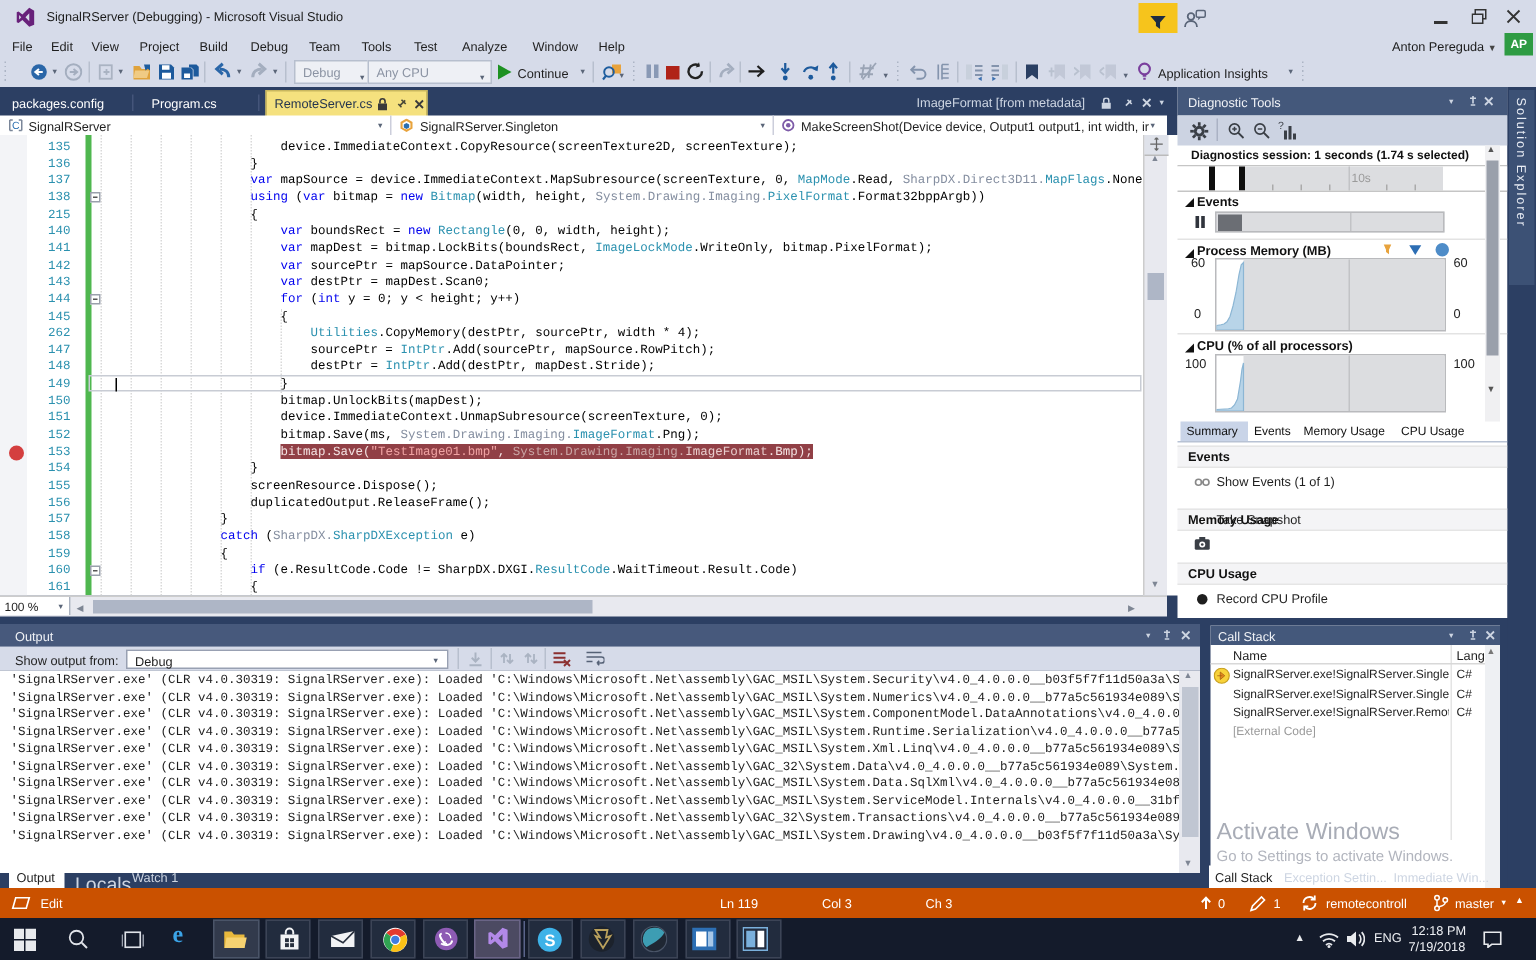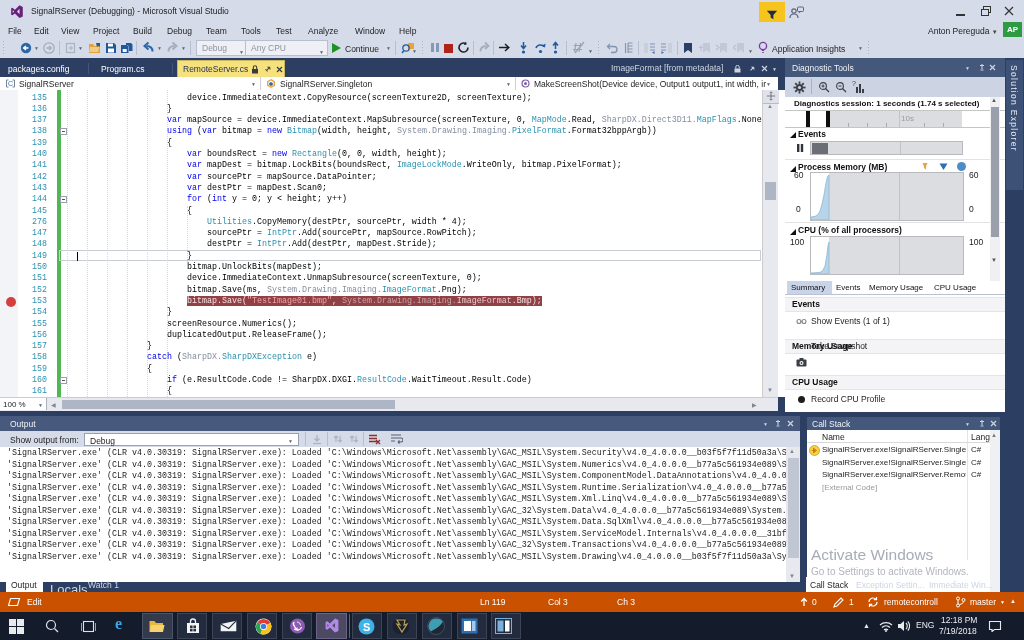--- a/index.html
+++ b/index.html
@@ -286,54 +286,54 @@
     <div class="abs" style="left:59px;top:160.2px;width:702px;height:11.3px;border:1px solid #c8ccd4;box-sizing:border-box;"></div>
     <div class="abs" style="left:77px;top:161.7px;width:1px;height:9px;background:#000;"></div>
     <div class="ln" style="top:2.5px">135</div>
     <div class="cl" style="top:2.5px">                        device.ImmediateContext.CopyResource(screenTexture2D, screenTexture);</div>
     <div class="ln" style="top:13.8px">136</div>
     <div class="cl" style="top:13.8px">                    }</div>
     <div class="ln" style="top:25.1px">137</div>
     <div class="cl" style="top:25.1px">                    <span class="kw">var</span> mapSource = device.ImmediateContext.MapSubresource(screenTexture, 0, <span class="ty">MapMode</span>.Read, <span class="ns">SharpDX.Direct3D11.</span><span class="ty">MapFlags</span>.None);</div>
     <div class="ln" style="top:36.4px">138</div>
     <div class="cl" style="top:36.4px">                    <span class="kw">using</span> (<span class="kw">var</span> bitmap = <span class="kw">new</span> <span class="ty">Bitmap</span>(width, height, <span class="ns">System.Drawing.Imaging.</span><span class="ty">PixelFormat</span>.Format32bppArgb))</div>
-    <div class="ln" style="top:47.7px">139</div>
+    <div class="ln" style="top:47.7px">215</div>
     <div class="cl" style="top:47.7px">                    {</div>
     <div class="ln" style="top:59.0px">140</div>
     <div class="cl" style="top:59.0px">                        <span class="kw">var</span> boundsRect = <span class="kw">new</span> <span class="ty">Rectangle</span>(0, 0, width, height);</div>
     <div class="ln" style="top:70.3px">141</div>
     <div class="cl" style="top:70.3px">                        <span class="kw">var</span> mapDest = bitmap.LockBits(boundsRect, <span class="ty">ImageLockMode</span>.WriteOnly, bitmap.PixelFormat);</div>
     <div class="ln" style="top:81.6px">142</div>
     <div class="cl" style="top:81.6px">                        <span class="kw">var</span> sourcePtr = mapSource.DataPointer;</div>
     <div class="ln" style="top:92.9px">143</div>
     <div class="cl" style="top:92.9px">                        <span class="kw">var</span> destPtr = mapDest.Scan0;</div>
     <div class="ln" style="top:104.2px">144</div>
     <div class="cl" style="top:104.2px">                        <span class="kw">for</span> (<span class="kw">int</span> y = 0; y &lt; height; y++)</div>
     <div class="ln" style="top:115.5px">145</div>
     <div class="cl" style="top:115.5px">                        {</div>
-    <div class="ln" style="top:126.8px">276</div>
+    <div class="ln" style="top:126.8px">262</div>
     <div class="cl" style="top:126.8px">                            <span class="ty">Utilities</span>.CopyMemory(destPtr, sourcePtr, width * 4);</div>
     <div class="ln" style="top:138.1px">147</div>
     <div class="cl" style="top:138.1px">                            sourcePtr = <span class="ty">IntPtr</span>.Add(sourcePtr, mapSource.RowPitch);</div>
     <div class="ln" style="top:149.4px">148</div>
     <div class="cl" style="top:149.4px">                            destPtr = <span class="ty">IntPtr</span>.Add(destPtr, mapDest.Stride);</div>
     <div class="ln" style="top:160.7px">149</div>
     <div class="cl" style="top:160.7px">                        }</div>
     <div class="ln" style="top:172.0px">150</div>
     <div class="cl" style="top:172.0px">                        bitmap.UnlockBits(mapDest);</div>
     <div class="ln" style="top:183.3px">151</div>
     <div class="cl" style="top:183.3px">                        device.ImmediateContext.UnmapSubresource(screenTexture, 0);</div>
     <div class="ln" style="top:194.6px">152</div>
     <div class="cl" style="top:194.6px">                        bitmap.Save(ms, <span class="ns">System.Drawing.Imaging.</span><span class="ty">ImageFormat</span>.Png);</div>
     <div class="ln" style="top:205.9px">153</div>
     <div class="cl" style="top:205.9px">                        <span style="background:#914046;color:#f4e3e3;">bitmap.Save(<span style="color:#f0a3a3;">"TestImage01.bmp"</span>, <span style="color:#caa4a4;">System.Drawing.Imaging.</span><span style="color:#e8cccc;">ImageFormat</span>.Bmp);</span></div>
     <div class="ln" style="top:217.2px">154</div>
     <div class="cl" style="top:217.2px">                    }</div>
     <div class="ln" style="top:228.5px">155</div>
-    <div class="cl" style="top:228.5px">                    screenResource.Numerics();</div>
+    <div class="cl" style="top:228.5px">                    screenResource.Dispose();</div>
     <div class="ln" style="top:239.8px">156</div>
     <div class="cl" style="top:239.8px">                    duplicatedOutput.ReleaseFrame();</div>
     <div class="ln" style="top:251.1px">157</div>
     <div class="cl" style="top:251.1px">                }</div>
     <div class="ln" style="top:262.4px">158</div>
     <div class="cl" style="top:262.4px">                <span class="kw">catch</span> (<span class="ns">SharpDX.</span><span class="ty">SharpDXException</span> e)</div>
     <div class="ln" style="top:273.7px">159</div>
     <div class="cl" style="top:273.7px">                {</div>
     <div class="ln" style="top:285.0px">160</div>
     <div class="cl" style="top:285.0px">                    <span class="kw">if</span> (e.ResultCode.Code != SharpDX.DXGI.<span class="ty">ResultCode</span>.WaitTimeout.Result.Code)</div>

